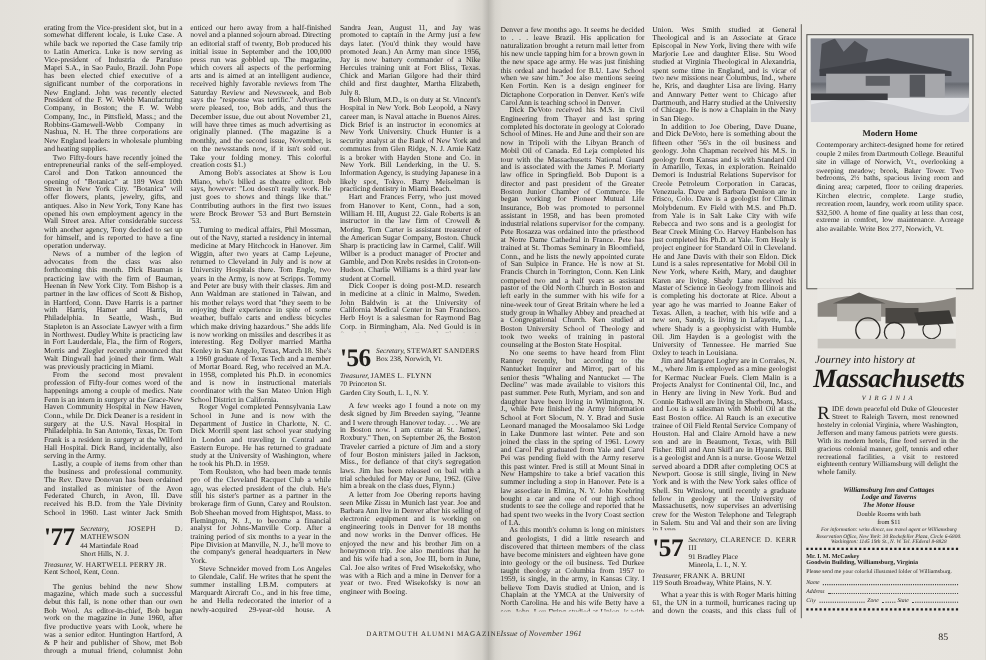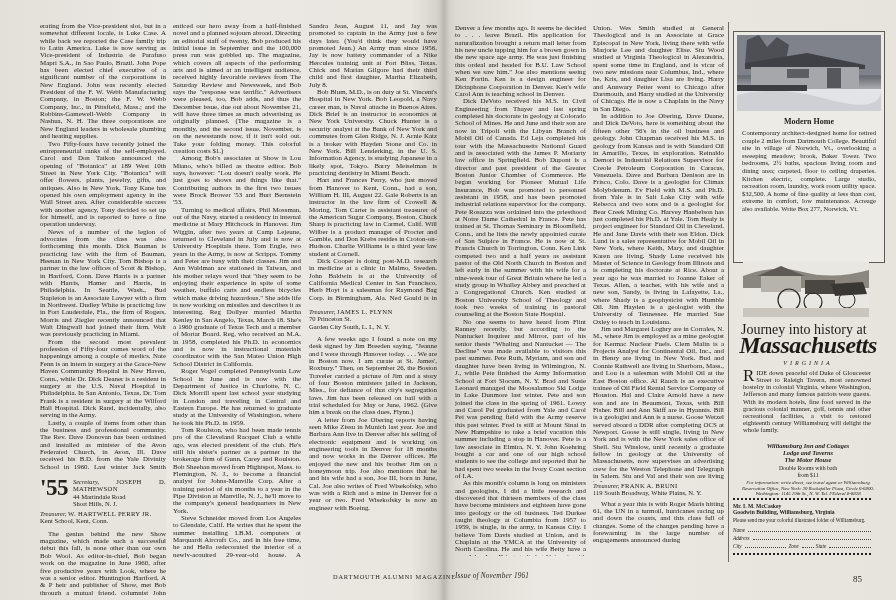--- a/index.html
+++ b/index.html
@@ -18,21 +18,21 @@
   .pgnum{position:absolute;font-size:9px;color:#2a2824;}
   .footer{position:absolute;font-size:6.4px;letter-spacing:0.8px;color:#2a2824;}
   .footer-i{font-style:italic;letter-spacing:0.2px;font-size:7.2px;}
   .vrule{position:absolute;width:1px;background:#6e6a63;}
   .ad-box{position:absolute;left:733px;top:20px;width:150px;height:230px;border:1px solid #5d5a55;background:#ecebe6;margin-top:11px;}
   .ad-photo{position:absolute;left:3px;top:3px;width:144px;height:76px;background:linear-gradient(180deg,#6d7079 0%,#8d9099 30%,#6a6d74 55%,#c7c8cc 78%,#e4e5e8 100%);overflow:hidden;}
   .ad-title{position:absolute;left:0;top:85px;width:150px;text-align:center;font-weight:bold;font-size:8px;}
   .ad-body{position:absolute;left:8px;top:97px;width:134px;font-size:6.6px;line-height:7.6px;text-align:justify;}
   .wb{position:absolute;left:733px;top:262px;width:150px;height:280px;}
   .wb-engr{position:absolute;left:10px;top:0;width:126px;height:55px;background:#e9e7e2;overflow:hidden;}
-  .wb-journey{position:absolute;left:8px;top:60px;font-size:14px;}
+  .wb-journey{position:absolute;left:8px;top:60px;font-style:italic;font-size:10px;}
   .wb-script{position:absolute;left:0;top:70px;width:150px;text-align:center;font-style:italic;font-size:24px;font-weight:bold;letter-spacing:-0.5px;}
   .wb-virginia{position:absolute;left:0;top:98px;width:150px;text-align:center;font-size:6px;letter-spacing:3px;font-style:italic;}
   .wb-body{position:absolute;left:10px;top:107px;width:128px;font-size:6.5px;line-height:7.15px;text-align:justify;}
   .wb-drop{float:left;font-size:17px;line-height:14px;margin-right:2px;}
   .wb-inn{position:absolute;left:0;top:180px;width:150px;text-align:center;font-size:6.4px;line-height:7.2px;font-weight:bold;font-style:italic;}
   .wb-rooms{position:absolute;left:0;top:203px;width:150px;text-align:center;font-size:5.8px;line-height:6.5px;}
   .wb-info{position:absolute;left:8px;top:218px;width:134px;text-align:center;font-size:4.9px;line-height:5.6px;font-style:italic;}
   .coupon{position:absolute;left:733px;top:498px;width:138px;border-top:2px dotted #222;border-bottom:2px dotted #222;padding:3px 0;}
   .coupon .to{font-size:5.6px;font-weight:bold;line-height:6.3px;}
   .coupon .msg{font-size:5.2px;line-height:6px;margin:1px 0 3px 0;}
@@ -49,21 +49,21 @@
     <p class="noind">erating from the Vice-president slot, but in a somewhat different locale, is Luke Case. A while back we reported the Case family trip to Latin America. Luke is now serving as Vice-president of Industria de Parafuso Mapri S.A., in Sao Paulo, Brazil. John Pope has been elected chief executive of a significant number of the corporations in New England. John was recently elected President of the F. W. Webb Manufacturing Company, in Boston; the F. W. Webb Company, Inc., in Pittsfield, Mass.; and the Robbins-Gamewell-Webb Company in Nashua, N. H. The three corporations are New England leaders in wholesale plumbing and heating supplies.</p>
     <p>Two Fifty-fours have recently joined the entrepreneurial ranks of the self-employed. Carol and Don Tatkon announced the opening of "Botanica" at 189 West 10th Street in New York City. "Botanica" will offer flowers, plants, jewelry, gifts, and antiques. Also in New York, Tony Kane has opened his own employment agency in the Wall Street area. After considerable success with another agency, Tony decided to set up for himself, and is reported to have a fine operation underway.</p>
     <p>News of a number of the legion of advocates from the class was also forthcoming this month. Dick Bauman is practicing law with the firm of Bauman, Heenan in New York City. Tom Bishop is a partner in the law offices of Scott &amp; Bishop, in Hartford, Conn. Dave Harris is a partner with Harris, Hamer and Harris, in Philadelphia. In Seattle, Wash., Bud Stapleton is an Associate Lawyer with a firm in Northwest. Dudley White is practicing law in Fort Lauderdale, Fla., the firm of Rogers, Morris and Ziegler recently announced that Walt Dingwall had joined their firm. Walt was previously practicing in Miami.</p>
     <p>From the second most prevalent profession of Fifty-four comes word of the happenings among a couple of medics. Nate Fenn is an intern in surgery at the Grace-New Haven Community Hospital in New Haven, Conn., while Dr. Dick Deaner is a resident in surgery at the U.S. Naval Hospital in Philadelphia. In San Antonio, Texas, Dr. Tom Frank is a resident in surgery at the Wilford Hall Hospital. Dick Rand, incidentally, also serving in the Army.</p>
     <p>Lastly, a couple of items from other than the business and professional community. The Rev. Dave Donovan has been ordained and installed as minister of the Avon Federated Church, in Avon, Ill. Dave received his B.D. from the Yale Divinity School in 1960. Last winter Jack Smith sailed for over two months in the Tuamotu Archipelago, with stops at such places as Tahiti, Mangareva, Pitcairn, and finally Valparaiso, Chile. Jack's friends have sent along some delightful letters written during this trip which I hope Jim Fisher will be able to reproduce in part in a subsequent newsletter.</p>
 
   </div>
 
   <div class="col" style="left:40px;top:470px;width:126px;height:125px;background:#e7e4de;">
     <div class="classhead">
-      <div class="classnum">'55</div>
+      <div class="classnum">'77</div>
       <div class="classinfo">
         <i>Secretary,</i>
         <span class="sc">JOSEPH D. MATHEWSON</span><br>
         <span>44 Martindale Road</span><br>
         <span>Short Hills, N. J.</span>
       </div>
     </div>
     <div class="treas">
       <i>Treasurer,</i>
       <span class="sc">W. HARTWELL PERRY JR.</span><br>
@@ -83,20 +83,28 @@
   </div>
 
   <div class="col" style="left:309px;top:22px;width:128px;height:280px;">
     <p class="noind">Sandra Jean, August 11, and Jay was promoted to captain in the Army just a few days later. (You'd think they would have promoted Jean.) An Army man since 1956, Jay is now battery commander of a Nike Hercules training unit at Fort Bliss, Texas. Chick and Marian Gilgore had their third child and first daughter, Martha Elizabeth, July 8.</p>
     <p>Bob Blum, M.D., is on duty at St. Vincent's Hospital in New York. Bob Leopold, a Navy career man, is Naval attache in Buenos Aires. Dick Brief is an instructor in economics at New York University. Chuck Hunter is a security analyst at the Bank of New York and commutes from Glen Ridge, N. J. Arnie Katz is a broker with Hayden Stone and Co. in New York. Bill Lenderking, in the U. S. Information Agency, is studying Japanese in a likely spot, Tokyo. Barry Meiselman is practicing dentistry in Miami Beach.</p>
     <p>Hart and Frances Ferry, who just moved from Hanover to Kent, Conn., had a son, William H. III, August 22. Gale Roberts is an instructor in the law firm of Crowell &amp; Moring. Tom Carter is assistant treasurer of the American Sugar Company, Boston. Chuck Sharp is practicing law in Carmel, Calif. Will Wilber is a product manager of Procter and Gamble, and Don Krebs resides in Croton-on-Hudson. Charlie Williams is a third year law student at Cornell.</p>
     <p>Dick Cooper is doing post-M.D. research in medicine at a clinic in Malmo, Sweden. John Baldwin is at the University of California Medical Center in San Francisco. Herb Hoyt is a salesman for Raymond Bag Corp. in Birmingham, Ala. Ned Gould is in financial work with General Electric in Schenectady. And word from Matty Winstrand is in the Department of Hematology at Mount Sinai Hospital, New York. Scott Gerrish received his M.B.A. from Tuck in June. Note Doty is a staff accountant with Harris, Kerr, Forster and Co. in Boston.</p>
   </div>
 
   <div class="col" style="left:309px;top:308px;width:128px;height:250px;">
+    <div class="classhead">
+      <div class="classnum">'56</div>
+      <div class="classinfo">
+        <i>Secretary,</i>
+        <span class="sc">STEWART SANDERS</span><br>
+        <span>Box 238, Norwich, Vt.</span>
+      </div>
+    </div>
     <div class="treas">
       <i>Treasurer,</i>
       <span class="sc">JAMES L. FLYNN</span><br>
       <span>70 Princeton St.</span><br>
       <span>Garden City South, L. I., N. Y.</span>
     </div>
     <p>A few weeks ago I found a note on my desk signed by Jim Breeden saying, "Jeanne and I were through Hanover today. . . . We are in Boston now. I am curate at St. James', Roxbury." Then, on September 26, the Boston Traveler carried a picture of Jim and a story of four Boston ministers jailed in Jackson, Miss., for defiance of that city's segregation laws. Jim has been released on bail with a trial scheduled for May or June, 1962. (Give him a break on the class dues, Flynn.)</p>
     <p>A letter from Joe Obering reports having seen Mike Zissu in Munich last year. Joe and Barbara Ann live in Denver after his selling of electronic equipment and is working on engineering tools in Denver for 18 months and now works in the Denver offices. He enjoyed the new and his brother Jim on a honeymoon trip. Joe also mentions that he and his wife had a son, Joe III, born in June, Cal. Joe also writes of Fred Wisekofsky, who was with a Rich and a mine in Denver for a year or two. Fred Wisekofsky is now an engineer with Boeing.</p>
   </div>
 
@@ -111,20 +119,29 @@
   </div>
 
   <div class="col" style="left:593px;top:24px;width:131px;height:458px;">
     <p class="noind">Union. Wes Smith studied at General Theological and is an Associate at Grace Episcopal in New York, living there with wife Marjorie Lee and daughter Elise. Stu Wood studied at Virginia Theological in Alexandria, spent some time in England, and is vicar of two new missions near Columbus, Ind., where he, Kris, and daughter Lisa are living. Harry and Annwary Petter went to Chicago after Dartmouth, and Harry studied at the University of Chicago. He is now a Chaplain in the Navy in San Diego.</p>
     <p>In addition to Joe Obering, Dave Duane, and Dick DeVoto, here is something about the fifteen other '56's in the oil business and geology. John Chapman received his M.S. in geology from Kansas and is with Standard Oil in Amarillo, Texas, in exploration. Reinaldo Demori is Industrial Relations Supervisor for Creole Petroleum Corporation in Caracas, Venezuela. Dave and Barbara Denison are in Frisco, Colo. Dave is a geologist for Climax Molybdenum. Ev Field with M.S. and Ph.D. from Yale is in Salt Lake City with wife Rebecca and two sons and is a geologist for Bear Creek Mining Co. Harvey Hanbelson has just completed his Ph.D. at Yale. Tom Healy is project engineer for Standard Oil in Cleveland. He and Jane Davis with their son Eldon. Dick Lund is a sales representative for Mobil Oil in New York, where Keith, Mary, and daughter Karen are living. Shady Lane received his Master of Science in Geology from Illinois and is completing his doctorate at Rice. About a year ago he was married to Joanne Eaker of Texas. Allen, a teacher, with his wife and a new son, Sandy, is living in Lafayette, La., where Shady is a geophysicist with Humble Oil. Jim Hayden is a geologist with the University of Tennessee. He married Sue Oxley to teach in Louisiana.</p>
     <p>Jim and Margaret Loghry are in Corrales, N. M., where Jim is employed as a mine geologist for Kermac Nuclear Fuels. Clem Malin is a Projects Analyst for Continental Oil, Inc., and in Henry are living in New York. Bud and Connie Rathwell are living in Sherborn, Mass., and Lou is a salesman with Mobil Oil at the East Boston office. Al Rauch is an executive trainee of Oil Field Rental Service Company of Houston. Hal and Claire Arnold have a new son and are in Beaumont, Texas, with Bill Fisher. Bill and Ann Skiff are in Hyannis. Bill is a geologist and Ann is a nurse. Goose Wetzel served aboard a DDR after completing OCS at Newport. Goose is still single, living in New York and is with the New York sales office of Shell. Stu Winslow, until recently a graduate fellow in geology at the University of Massachusetts, now supervises an advertising crew for the Weston Telephone and Telegraph in Salem. Stu and Val and their son are living in Lynn.</p>
 
   </div>
 
   <div class="col" style="left:593px;top:482px;width:131px;height:76px;">
+    <div class="classhead" style="margin-top:6px;">
+      <div class="classnum">'57</div>
+      <div class="classinfo">
+        <i>Secretary,</i>
+        <span class="sc">CLARENCE D. KERR III</span><br>
+        <span>91 Bradley Place</span><br>
+        <span>Mineola, L. I., N. Y.</span>
+      </div>
+    </div>
     <div class="treas" style="margin-bottom:3px;">
       <i>Treasurer,</i>
       <span class="sc">FRANK A. BRUNI</span><br>
       <span>119 South Broadway, White Plains, N. Y.</span>
     </div>
     <p>What a year this is with Roger Maris hitting 61, the UN in a turmoil, hurricanes racing up and down the coasts, and this class full of changes. Some of the changes pending have a forewarning in the large number of engagements announced during</p>
   </div>
 
   <div class="vrule" style="left:728px;top:22px;height:540px;"></div>
 

